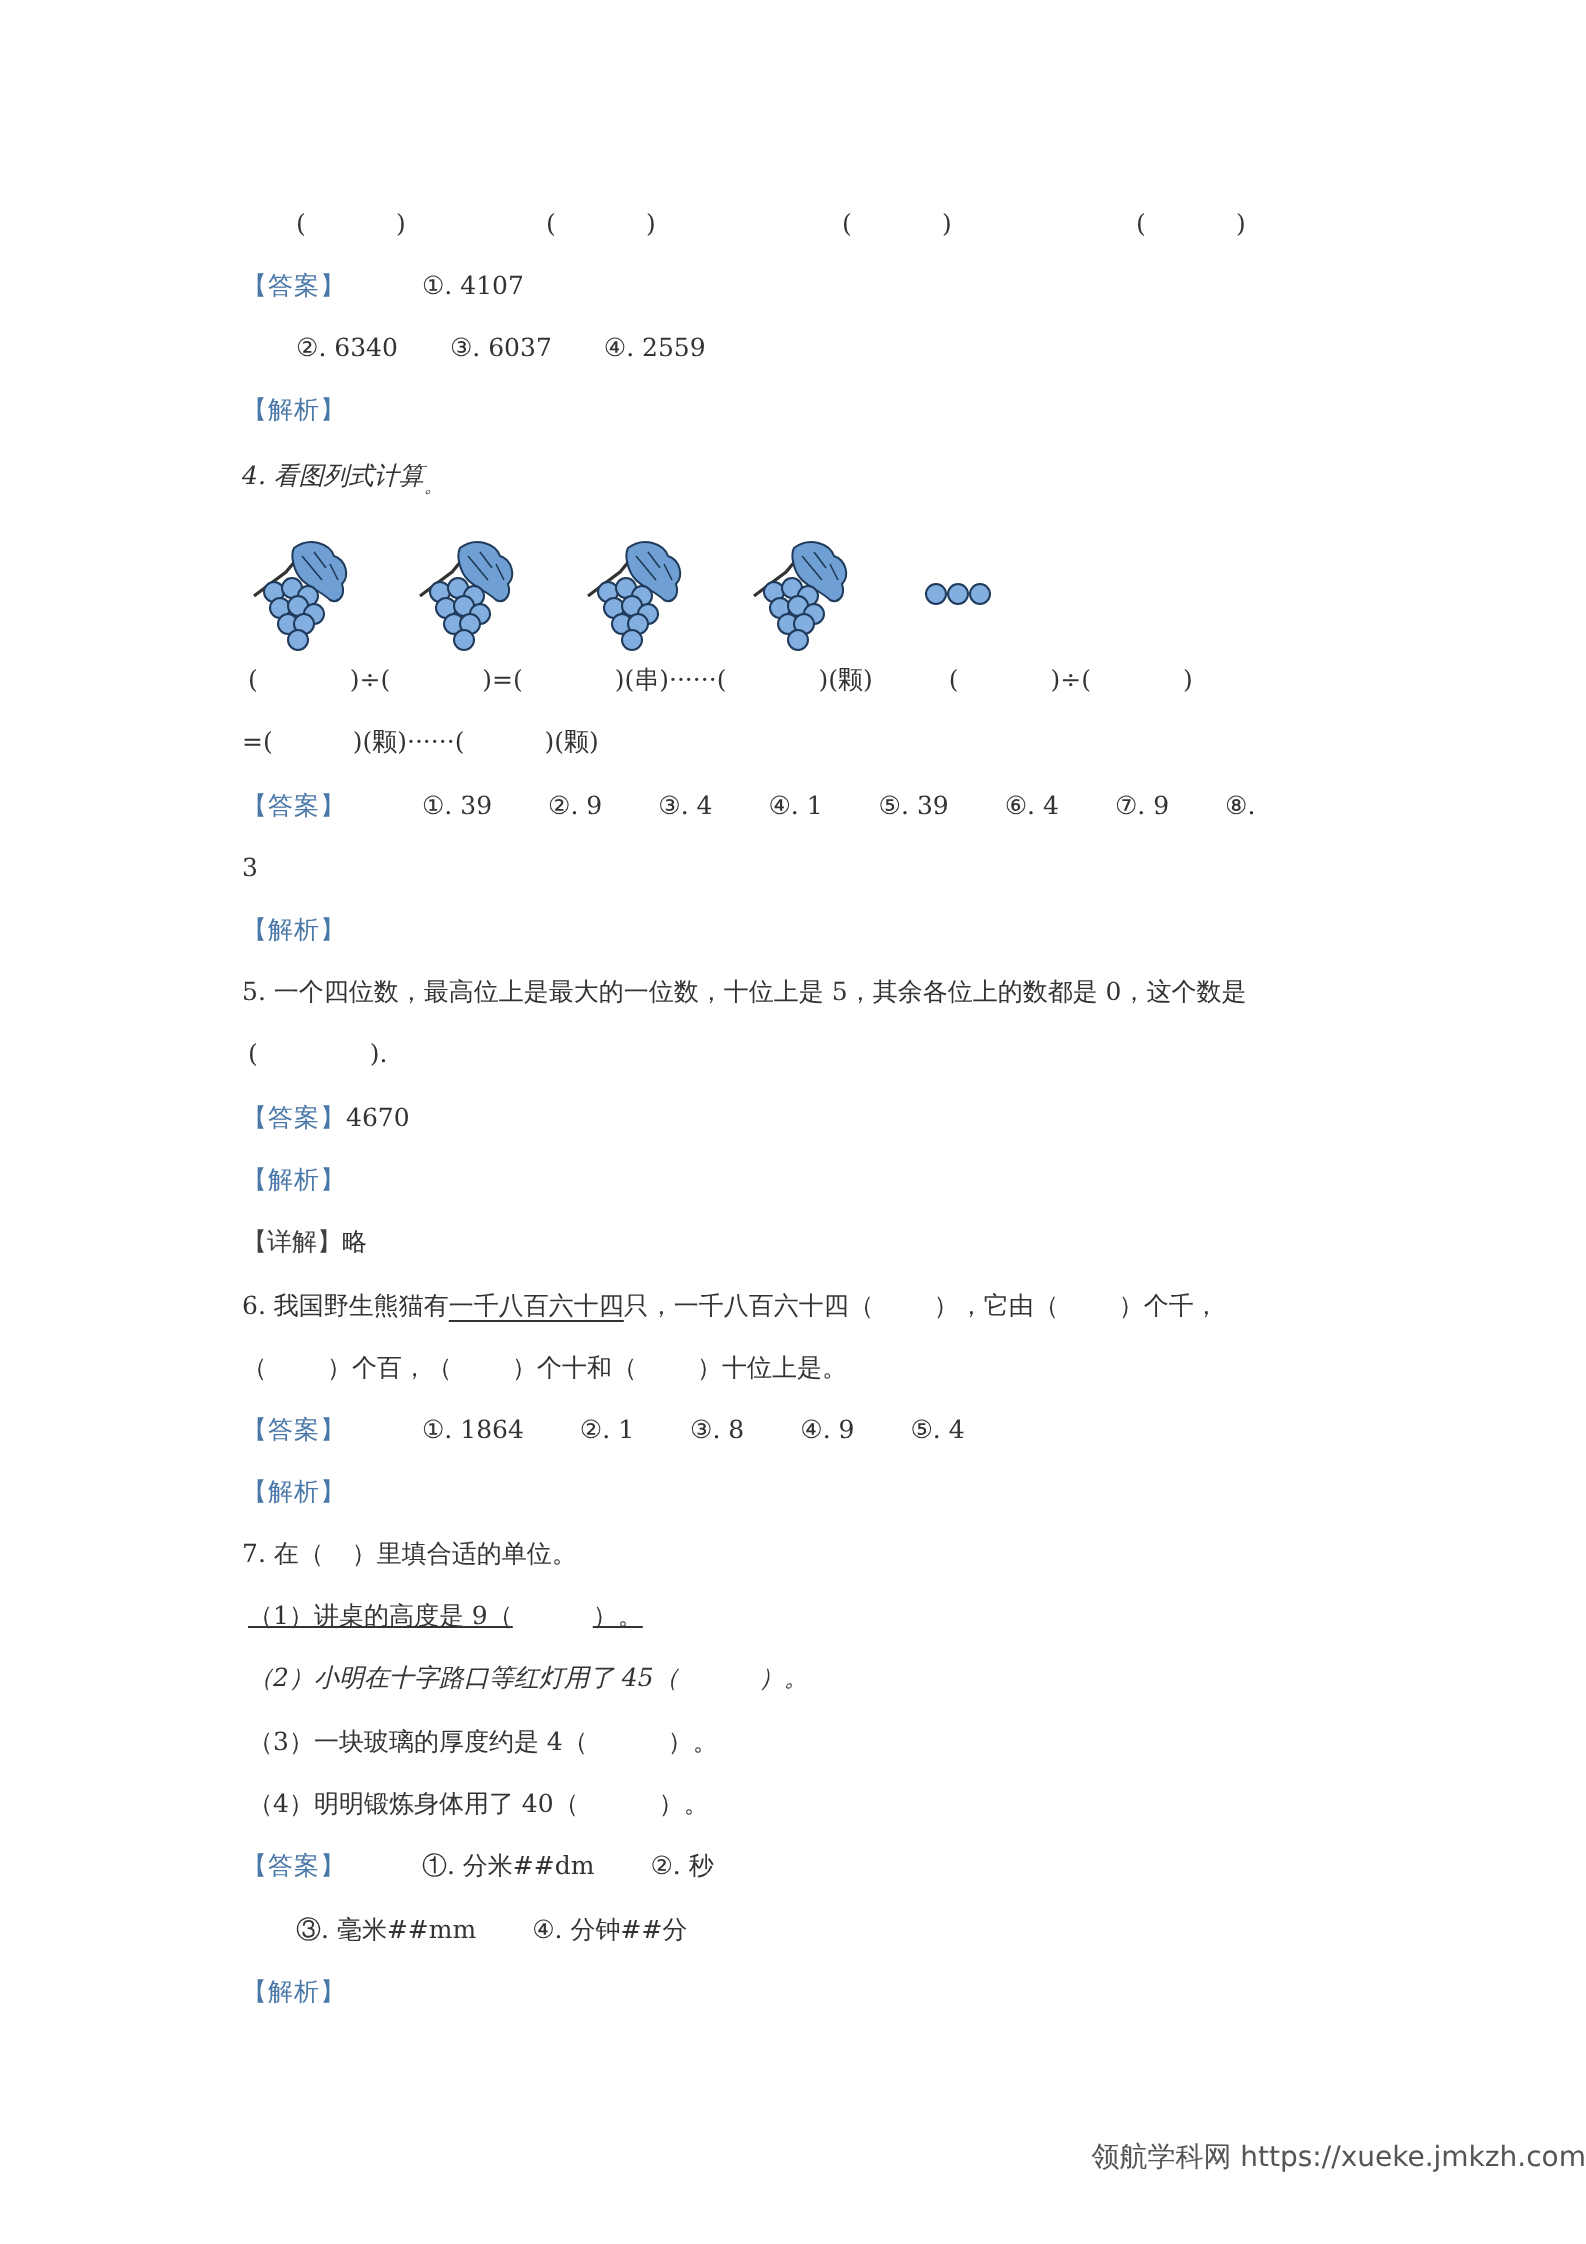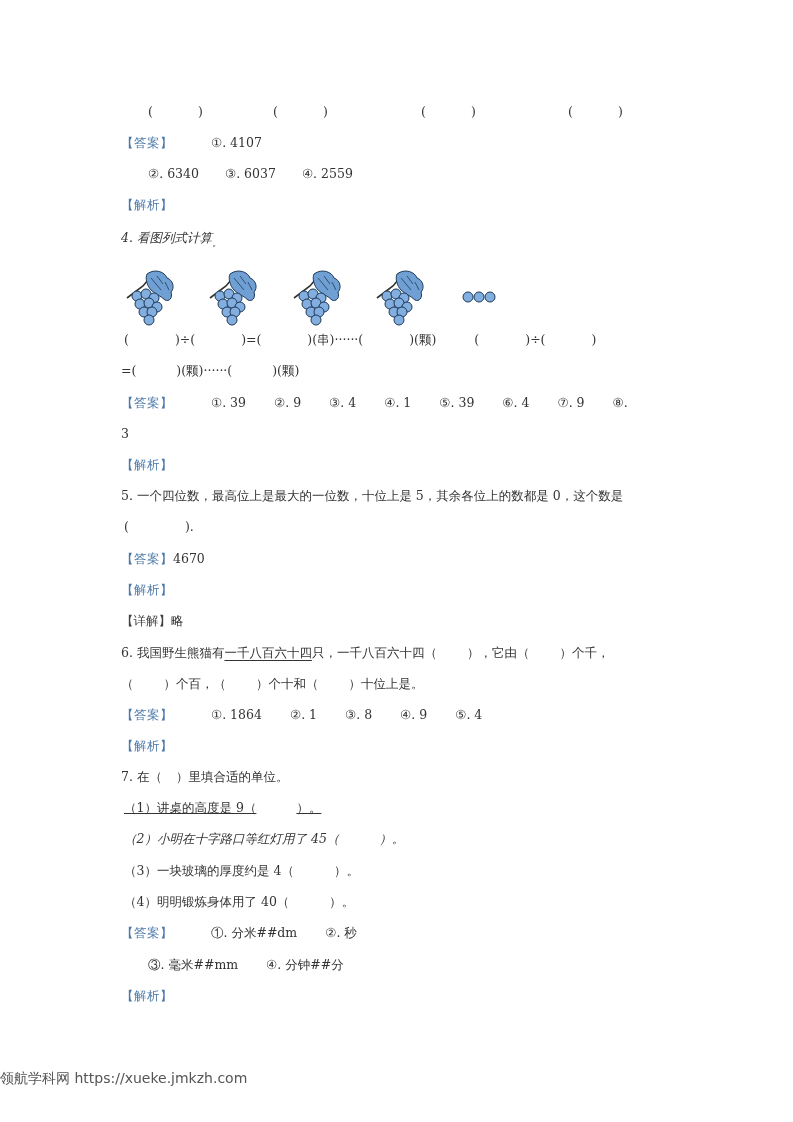--- a/index.html
+++ b/index.html
@@ -10,21 +10,21 @@
     font-size: 12.5px;
   }
   .line { position: absolute; white-space: nowrap; line-height: 18px; }
   .lbl { color: #4a78a8; letter-spacing: 0.5px; }
   .lbl-dark { color: #404040; }
   .gap { display: inline-block; }
   .u { text-decoration: underline; text-underline-offset: 3px; }
   .grape { position: absolute; width: 50px; height: 58px; }
   .dots { position: absolute; }
   .footer {
-    position: absolute; top: 1070px; left: 0; width: 793px; text-align: left;
+    position: absolute; top: 1070px; left: 0; width: 793px; text-align: right;
     font-family: "DejaVu Sans", "Liberation Sans", sans-serif;
     color: #555555; font-size: 14px;
   }
 </style>
 </head>
 <body>
 
 <div>
   <span class="line" style="top:103px;left:148px;">(</span>
   <span class="line" style="top:103px;left:198px;">)</span>

